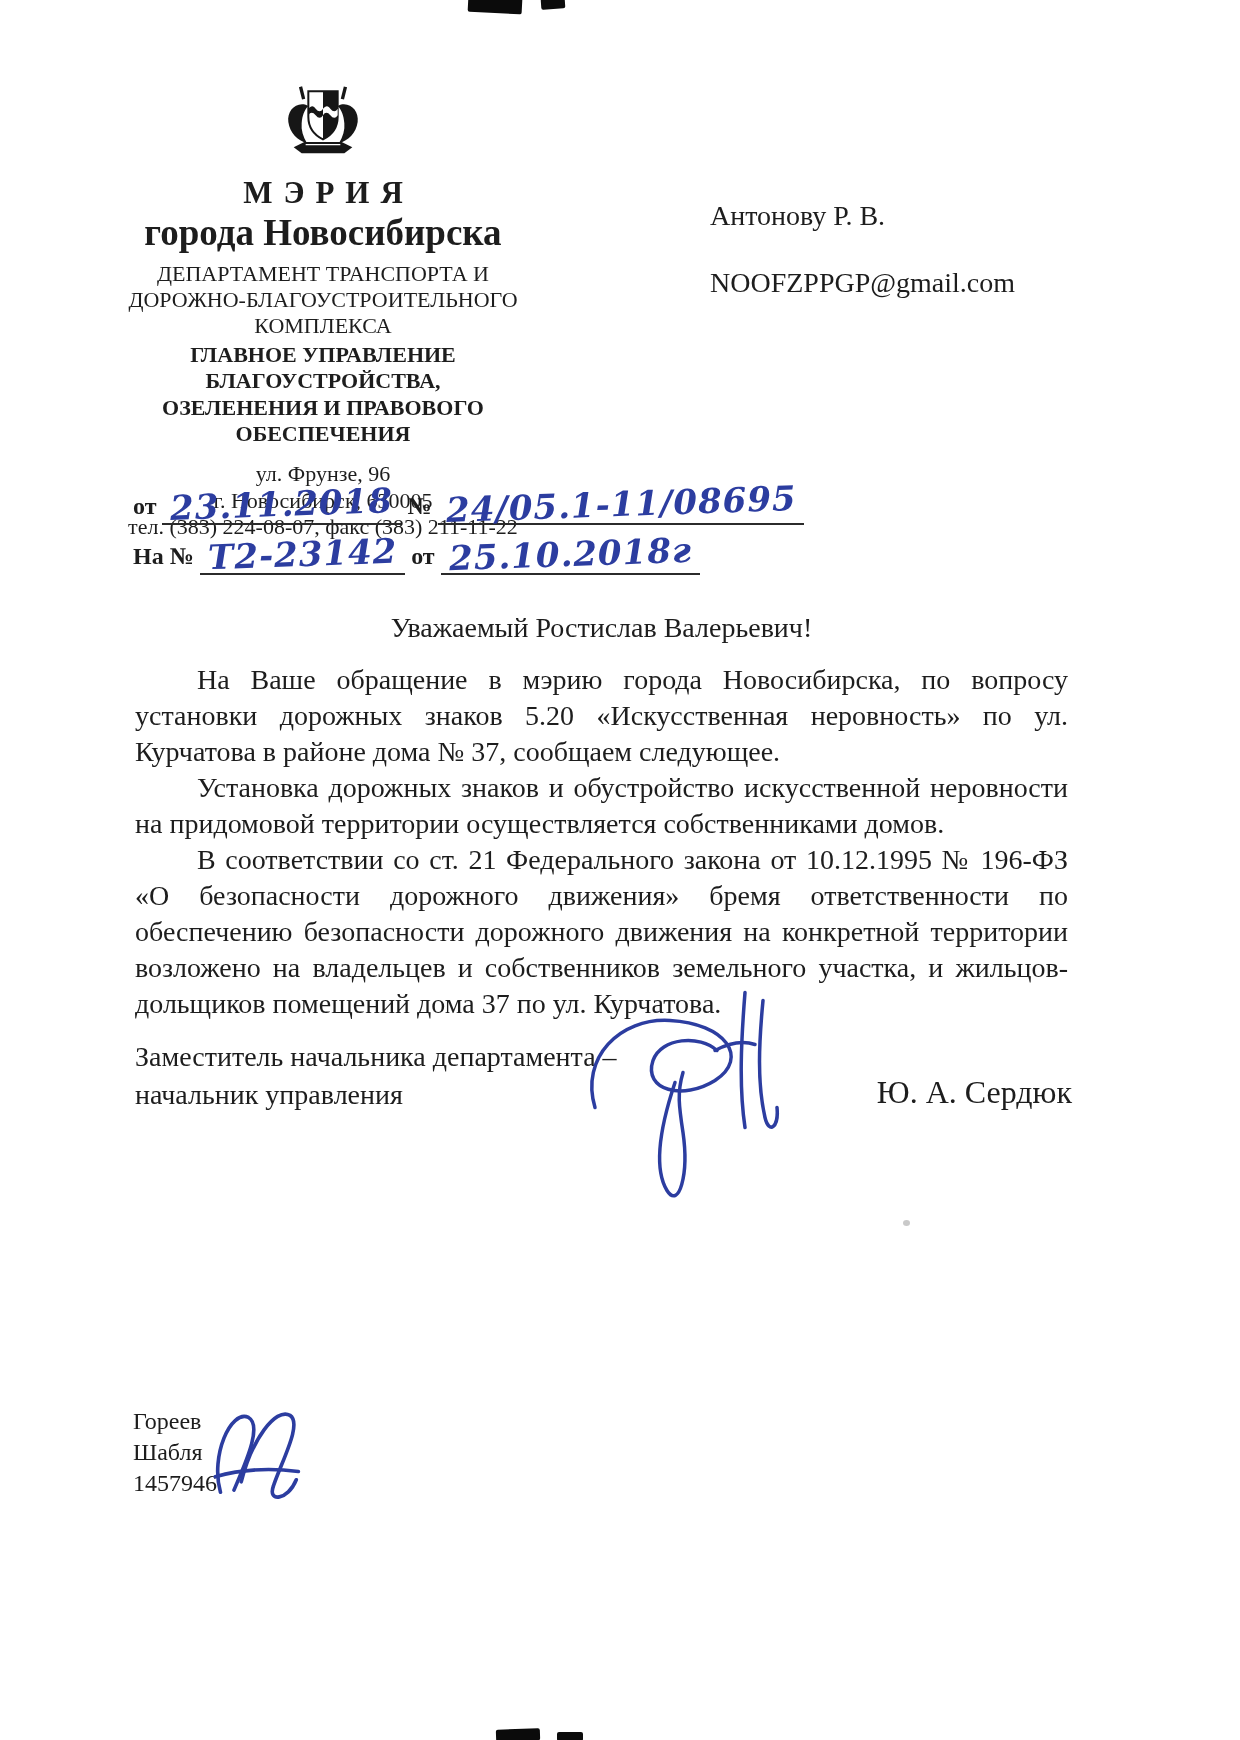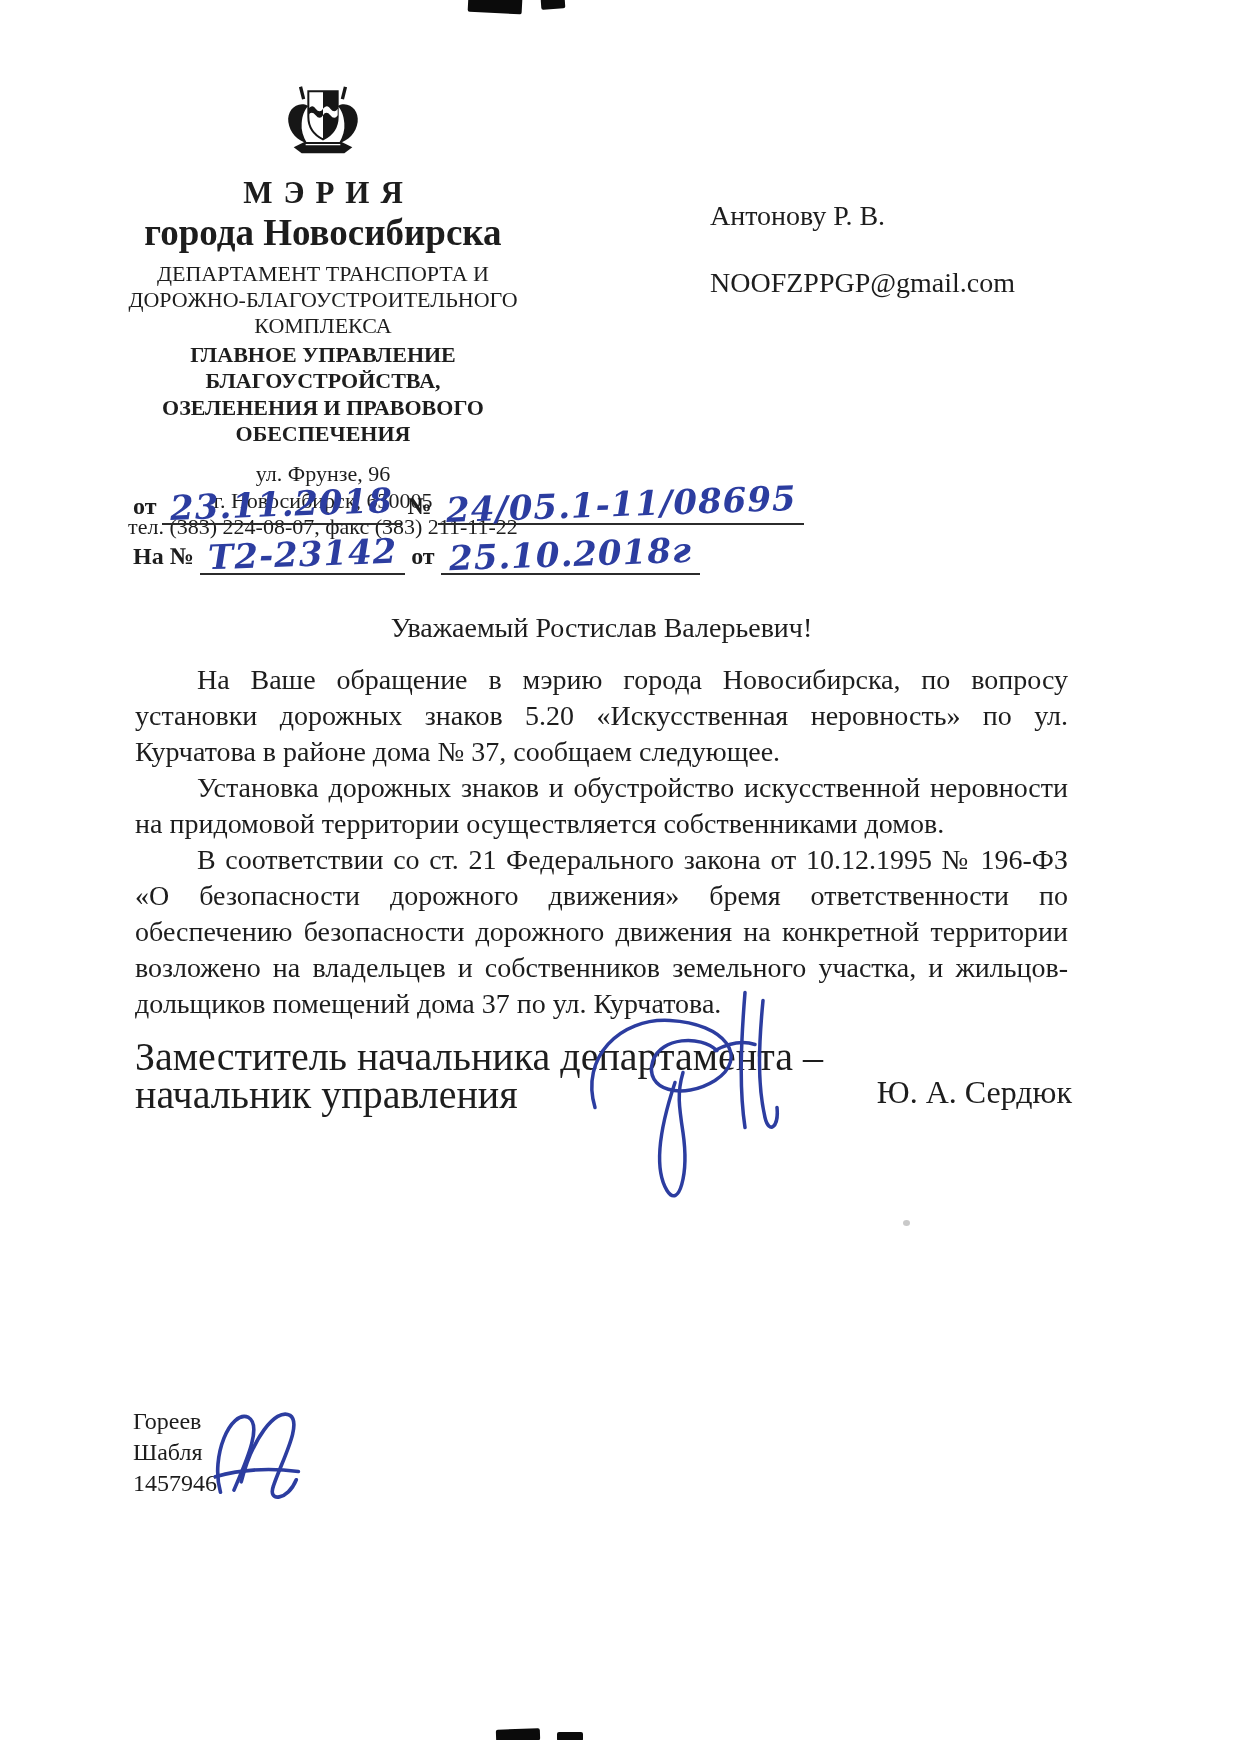--- a/index.html
+++ b/index.html
@@ -60,21 +60,21 @@
   .salutation {
     position:absolute; left:135px; right:172px; top:612px;
     text-align:center; font-size:28px;
   }
   .body-text { position:absolute; left:135px; right:172px; top:662px; }
   .body-text p {
     font-size:28px; line-height:36px; text-align:justify; text-indent:62px;
   }
 
   
-  .sig-titles { position:absolute; left:135px; top:1038px; font-size:40px; line-height:38px; }
+  .sig-titles { position:absolute; left:135px; top:1038px; font-size:28px; line-height:38px; }
   .sig-name   { position:absolute; right:168px; top:1074px; font-size:32px; }
 
   .scribble { position:absolute; }
   .scribble-main { left:565px; top:920px; width:250px; height:295px; }
   .scribble-exec { left:192px; top:1378px; width:140px; height:135px; }
   .scribble path { fill:none; stroke:#2c3da0; stroke-width:3.5; stroke-linecap:round; }
 
   
   .executor { position:absolute; left:133px; top:1406px; font-size:24px; line-height:31px; }
 </style>

